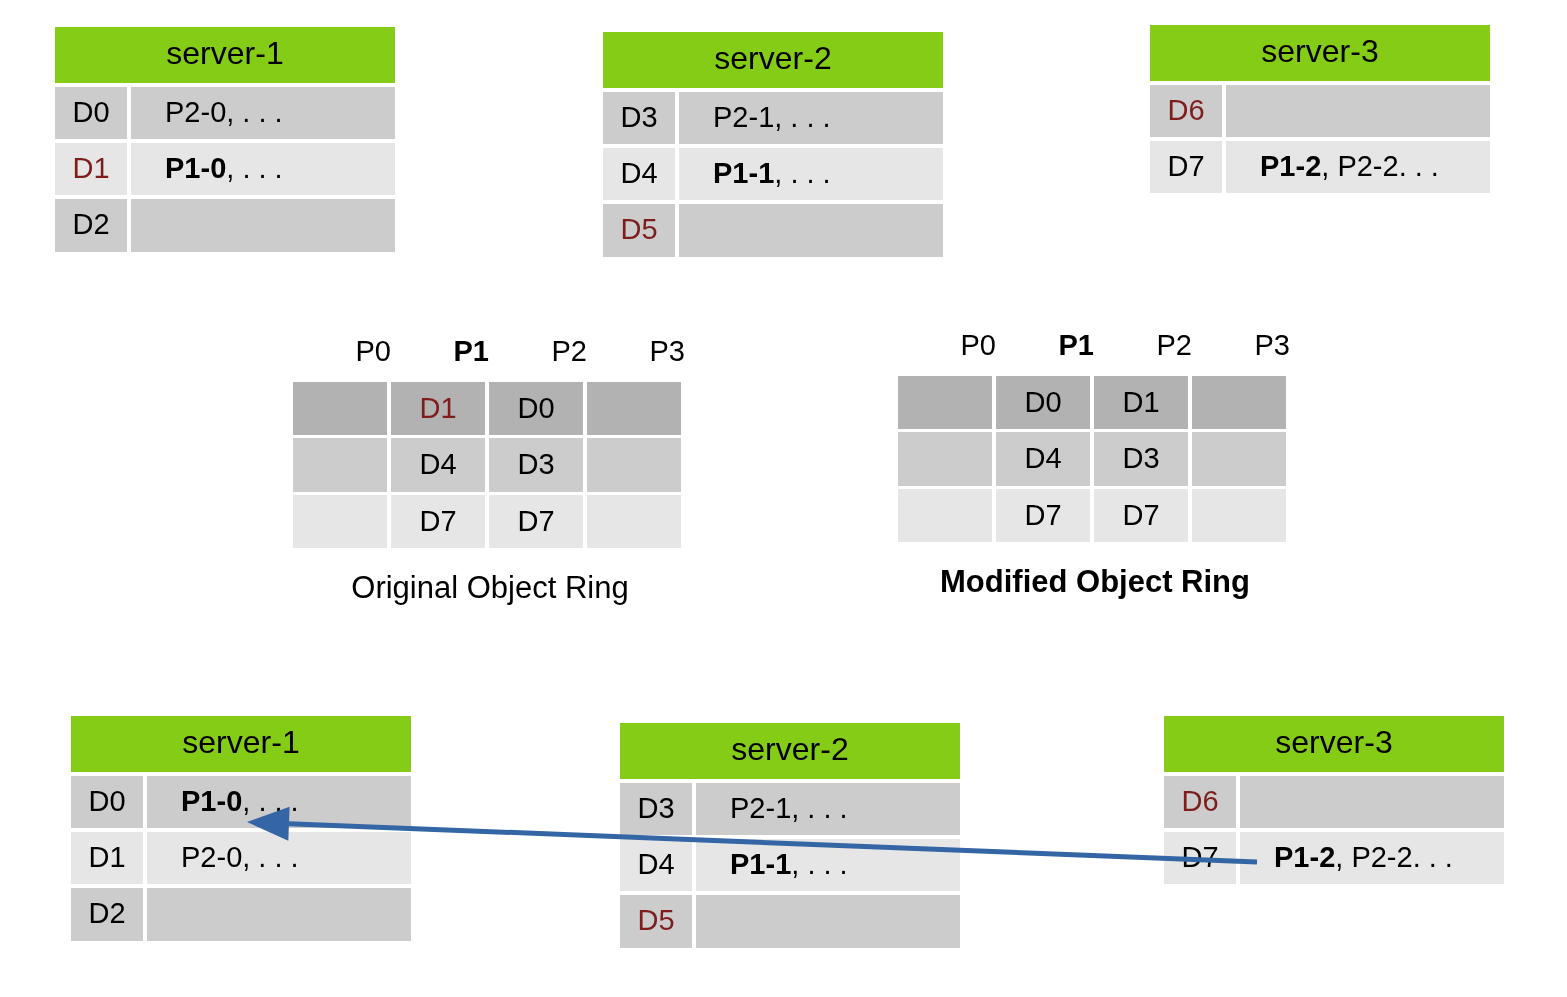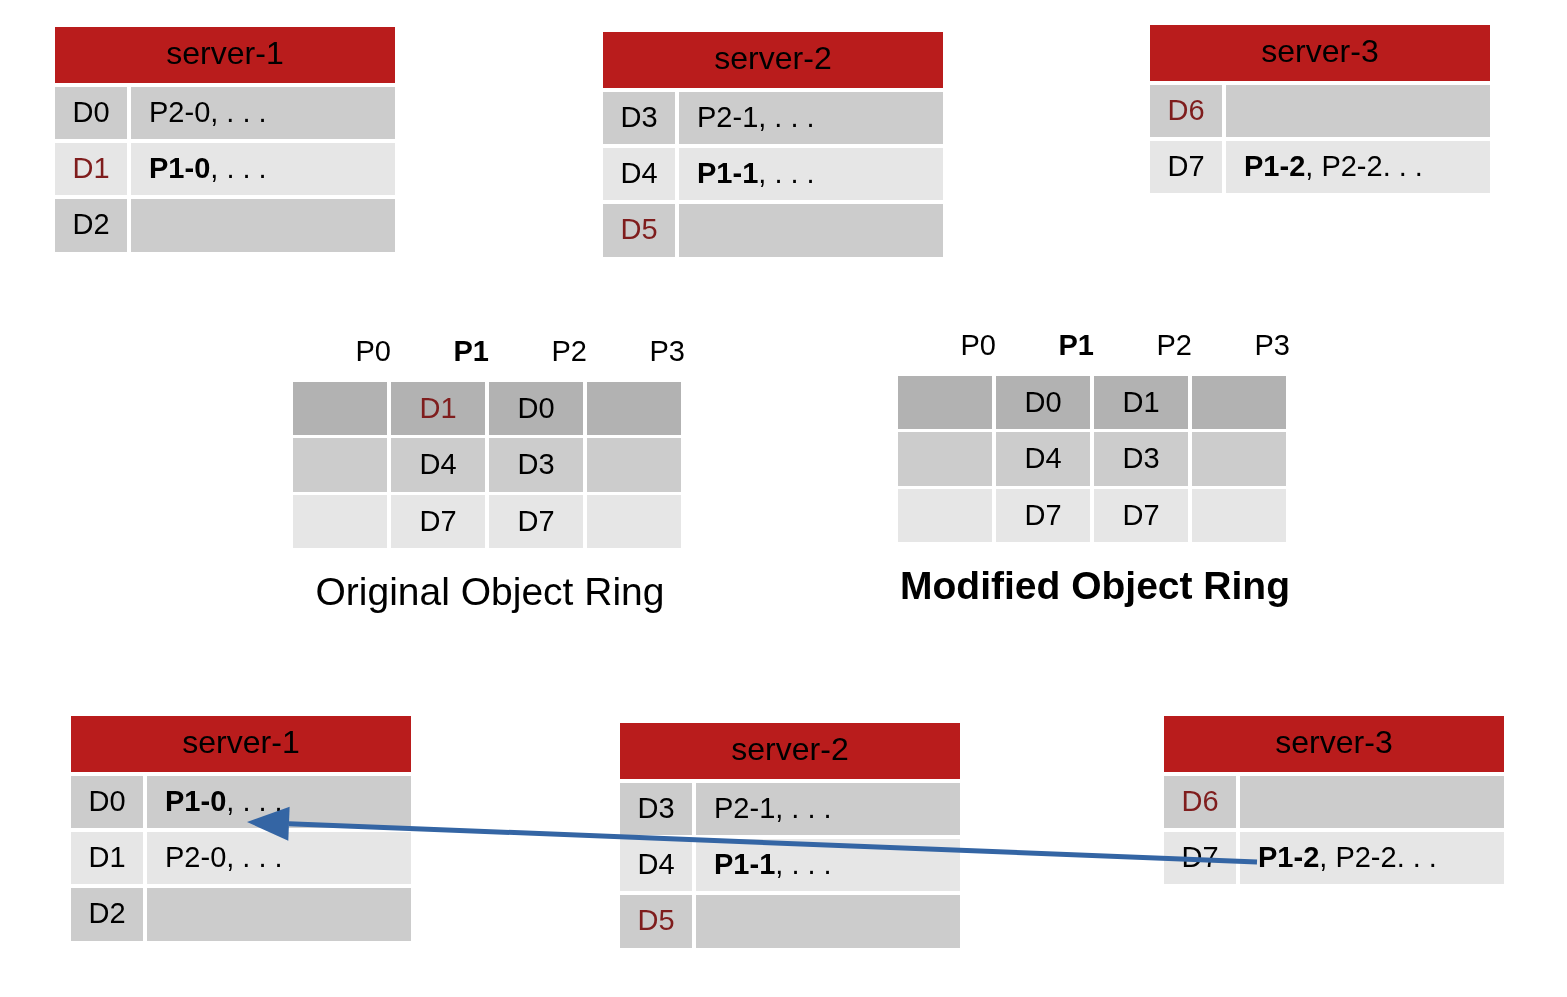--- a/index.html
+++ b/index.html
@@ -16,41 +16,41 @@
     color: #000000;
   }
 
   
   .server-table {
     position: absolute;
     border-collapse: separate;
     border-spacing: 0;
   }
   .server-table .hdr {
-    background: #b91c1c;
+    background: #84cc16;
     text-align: center;
     font-size: 32px;
     color: #000;
     padding: 10px 0 12px 0;
     line-height: 1.05;
     white-space: nowrap;
   }
   .server-table .cell {
     font-size: 29px;
     line-height: 1.05;
     padding: 10px 0 12px 0;
     white-space: nowrap;
   }
   .server-table .key {
     text-align: center;
     width: 72px;
   }
   .server-table .val {
     text-align: left;
-    padding-left: 18px;
+    padding-left: 34px;
   }
   .row-a .cell { background: #cccccc; }
   .row-b .cell { background: #e6e6e6; }
   .sep { width: 4px; background: #ffffff !important; padding: 0 !important; }
   .rowgap td { height: 4px; padding: 0 !important; background: #ffffff !important; }
 
   .green { color: #000000; }
   .red   { color: #7f1d1d; }
 
   
@@ -76,21 +76,21 @@
     padding: 11px 0 12px 0;
     white-space: nowrap;
   }
   .ring-r0 td { background: #b2b2b2; }
   .ring-r1 td { background: #cccccc; }
   .ring-r2 td { background: #e6e6e6; }
   .ring-table td.vsep { width: 4px; background: #ffffff !important; padding: 0 !important; }
   .ring-table tr.hgap td { height: 3px; padding: 0 !important; background: #ffffff !important; }
   .ring-caption {
     position: absolute;
-    font-size: 39px;
+    font-size: 31px;
     line-height: 1;
     white-space: nowrap;
     text-align: center;
   }
 
   
   #arrow-layer {
     position: absolute;
     left: 0; top: 0;
     width: 1567px; height: 997px;

